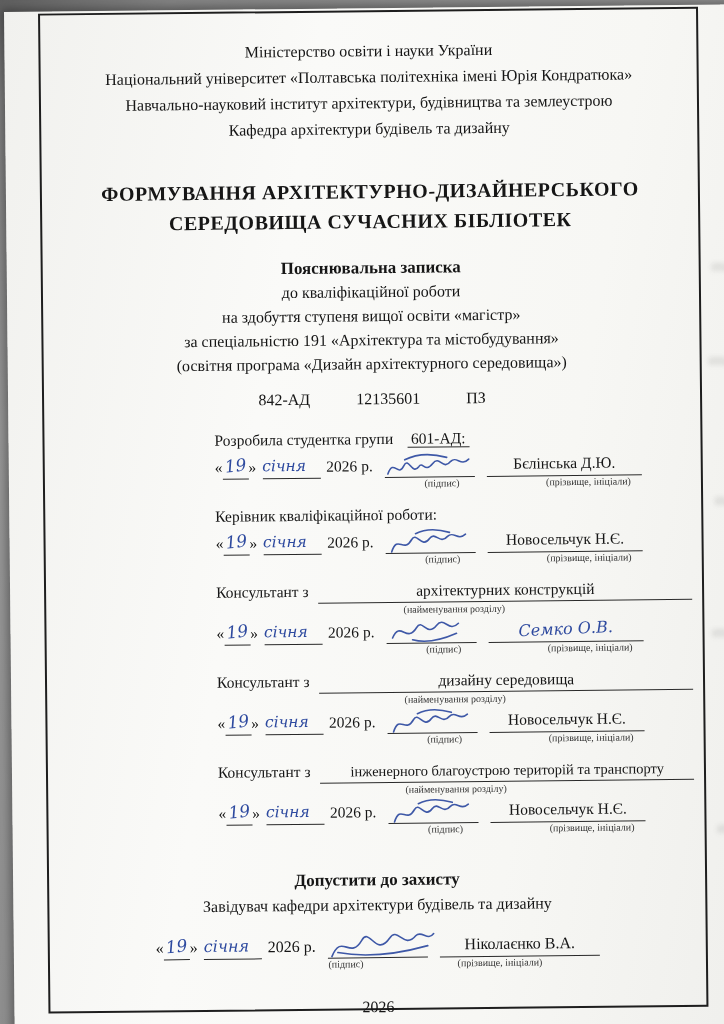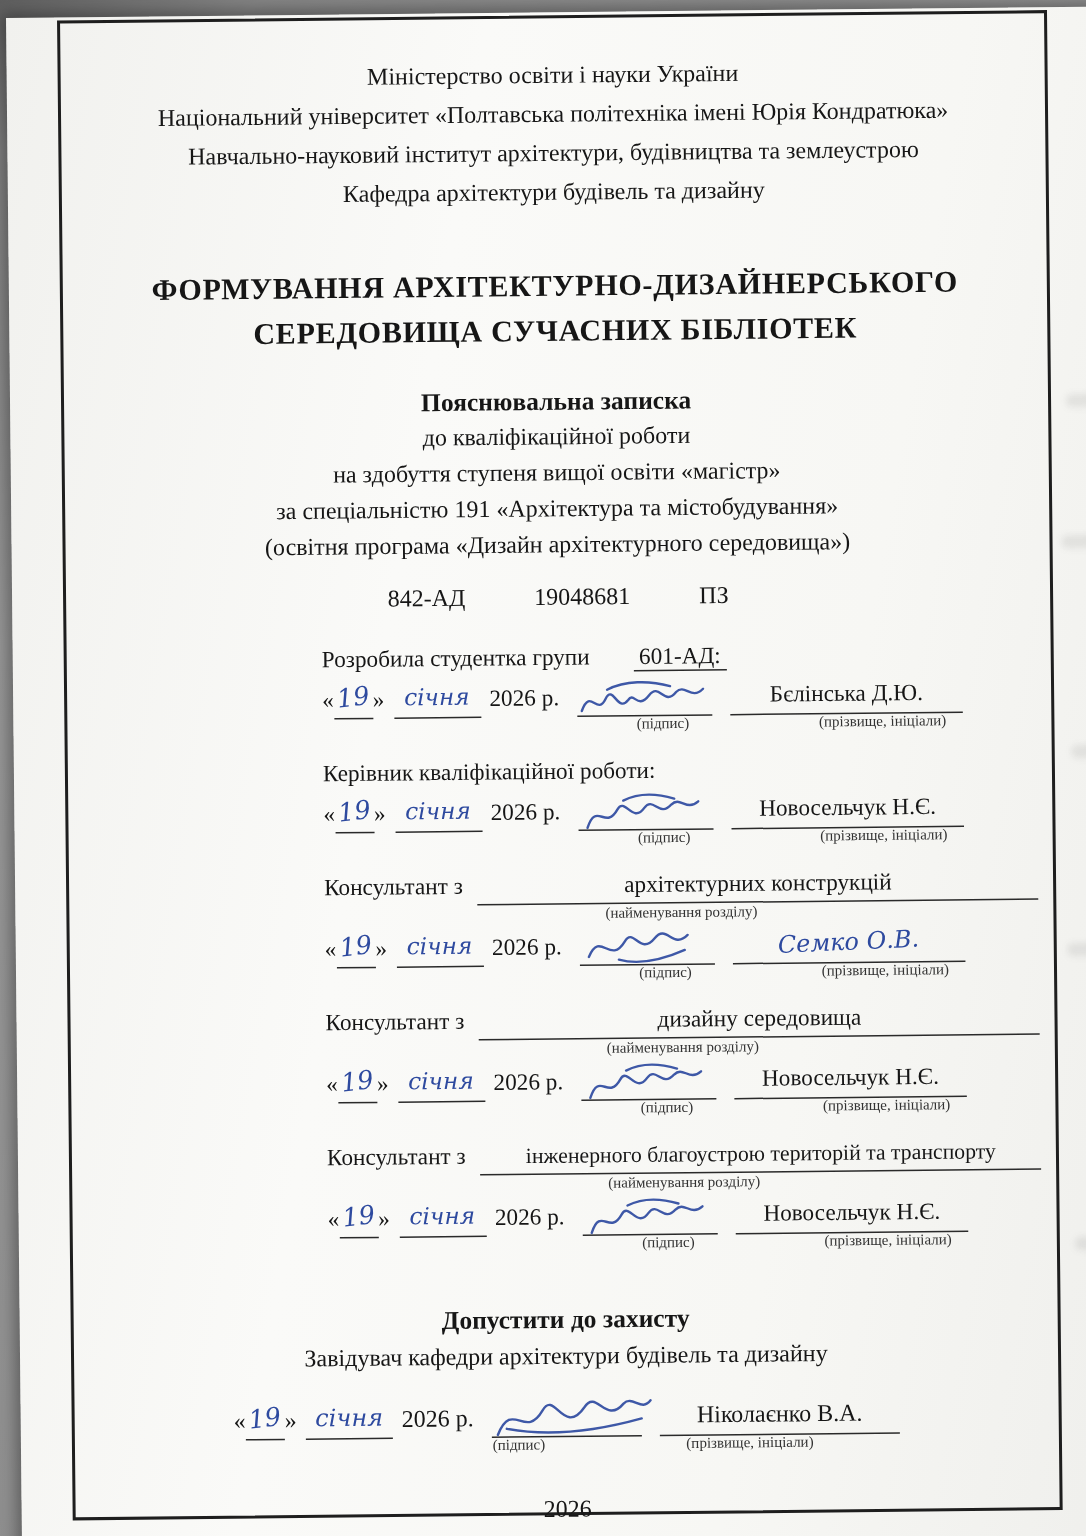--- a/index.html
+++ b/index.html
@@ -47,31 +47,31 @@
     margin-top: 20px;
     text-align: left;
     padding-left: 170px;
     padding-right: 10px;
     font-size: 15.5px;
   }
   .sig-block { margin-bottom: 14px; }
   .role-line { line-height: 22px; white-space: nowrap; }
   .role-line.consult { display: flex; }
   .u { border-bottom: 1px solid #2a2a2a; }
-  .role-value { margin-left: 25px; padding: 0 4px; font-family: Liberation Serif, serif; }
+  .role-value { margin-left: 10px; padding: 0 4px; font-family: Liberation Serif, serif; }
   .section { flex: 1; margin-left: 10px; text-align: center; white-space: nowrap; overflow: hidden; }
   .section-caption { font-size: 10px; color: #333; text-align: center; line-height: 13px; }
 
   .date-line { display: flex; align-items: flex-end; line-height: 24px; white-space: nowrap; margin-top: 2px; }
   .day-slot {
     display: inline-block; width: 26px; text-align: center;
     border-bottom: 1px solid #2a2a2a;
   }
   .month-slot {
-    display: inline-block; width: 58px; text-align: center;
+    display: inline-block; width: 58px; text-align: left;
     border-bottom: 1px solid #2a2a2a; margin: 0 6px;
   }
   .hand {
     color: var(--handwriting-ink, #2e4a9f);
     font-style: italic;
     font-family: "DejaVu Serif", serif;
   }
   .day-slot .inner { display: inline-block; transform: rotate(-6deg); font-size: 17px; }
   .sigline {
     position: relative;
@@ -142,21 +142,21 @@
         <div class="subtitle-block">
           <div class="doc-type">Пояснювальна записка</div>
           <div>до кваліфікаційної роботи</div>
           <div>на здобуття ступеня вищої освіти «магістр»</div>
           <div>за спеціальністю 191 «Архітектура та містобудування»</div>
           <div>(освітня програма «Дизайн архітектурного середовища»)</div>
         </div>
 
         <div class="code-line">
           <span>842-АД</span>
-          <span>19048681</span>
+          <span>12135601</span>
           <span>ПЗ</span>
         </div>
 
         <div class="sig-area">
 
           <div class="sig-block">
             <div class="role-line">
               <span>Розробила студентка групи</span>
               <span class="u role-value">601-АД:</span>
             </div>

